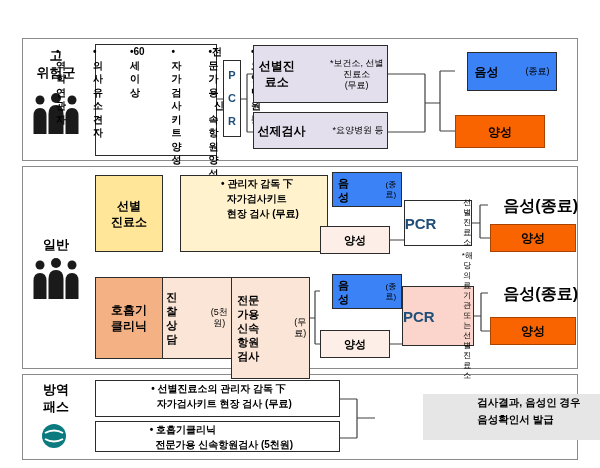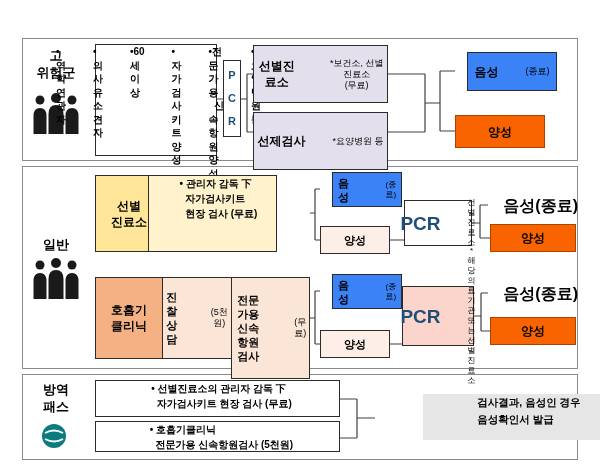--- a/index.html
+++ b/index.html
@@ -25,21 +25,21 @@
   .midorange{background:#F4B183;}
   .lightorange{background:#FBE5D6;}
   .pinkish{background:#FBD5CB;}
   .palepos{background:#FDEFE7;}
   .gray{background:#E7E6E6;border:none;margin-left:48px;}
   .bt{font-size:12px;font-weight:700;line-height:16px;}
   .bt11{font-size:11px;font-weight:700;line-height:14px;}
   .sub9{font-size:9px;line-height:11px;}
   .sub8{font-size:8px;line-height:10px;}
   .navy{color:#1F4E79;}
-  .pcrtitle{font-size:19px;font-weight:700;line-height:15px;}
+  .pcrtitle{font-size:15px;font-weight:700;line-height:15px;}
   .descA{align-items:flex-start;text-align:left;padding-left:12px;font-size:10px;font-weight:700;line-height:15px;}
   .s3box{align-items:flex-start;text-align:left;padding-left:8px;font-size:10px;font-weight:700;line-height:15px;background:#fff;}
   .result{align-items:flex-start;text-align:left;padding-left:12px;font-size:10.5px;font-weight:700;line-height:17px;}
   .finaltext{position:absolute;font-size:16px;font-weight:700;text-align:right;line-height:17px;}
 </style>
 </head>
 <body>
 
 <div class="canvas">
 
@@ -82,21 +82,21 @@
 C
 R</div>
   </div>
 
   <div class="box lavender" style="left:253px;top:45px;width:135px;height:58px;">
     <div class="bt">선별진료소</div>
     <div class="sub9 pre">*보건소, 선별진료소
 (무료)</div>
   </div>
 
-  <div class="box lavender" style="left:253px;top:112px;width:135px;height:58px;">
+  <div class="box lavender" style="left:253px;top:112px;width:135px;height:37px;">
     <div class="bt">선제검사</div>
     <div class="sub9">*요양병원 등</div>
   </div>
 
   <div class="box blue" style="left:455px;top:52px;width:90px;height:39px;">
     <div class="bt">음성</div>
     <div class="sub9">(종료)</div>
   </div>
 
   <div class="box orange" style="left:455px;top:115px;width:90px;height:33px;">
@@ -114,21 +114,21 @@
       <circle cx="41" cy="8" r="4.5"></circle>
           <path d="M34.5 42V24q0-8 6.5-8t6.5 8v18z"></path>
     </g>
       </svg>
   </span>
 
   <div class="box yellow" style="left:95px;top:175px;width:68px;height:77px;">
     <div class="bt pre">선별
 진료소</div>
   </div>
-  <div class="box paleyellow descA" style="left:148px;top:175px;width:129px;height:77px;">
+  <div class="box paleyellow descA" style="left:180px;top:175px;width:148px;height:77px;">
     <div class="pre">• 관리자 감독 下
 &nbsp;&nbsp;자가검사키트
 &nbsp;&nbsp;현장 검사 (무료)</div>
   </div>
   <div class="box blue" style="left:320px;top:172px;width:70px;height:35px;">
     <div class="bt11">음성</div>
     <div class="sub8">(종료)</div>
   </div>
   <div class="box palepos" style="left:320px;top:226px;width:70px;height:28px;">
     <div class="bt11">양성</div>

